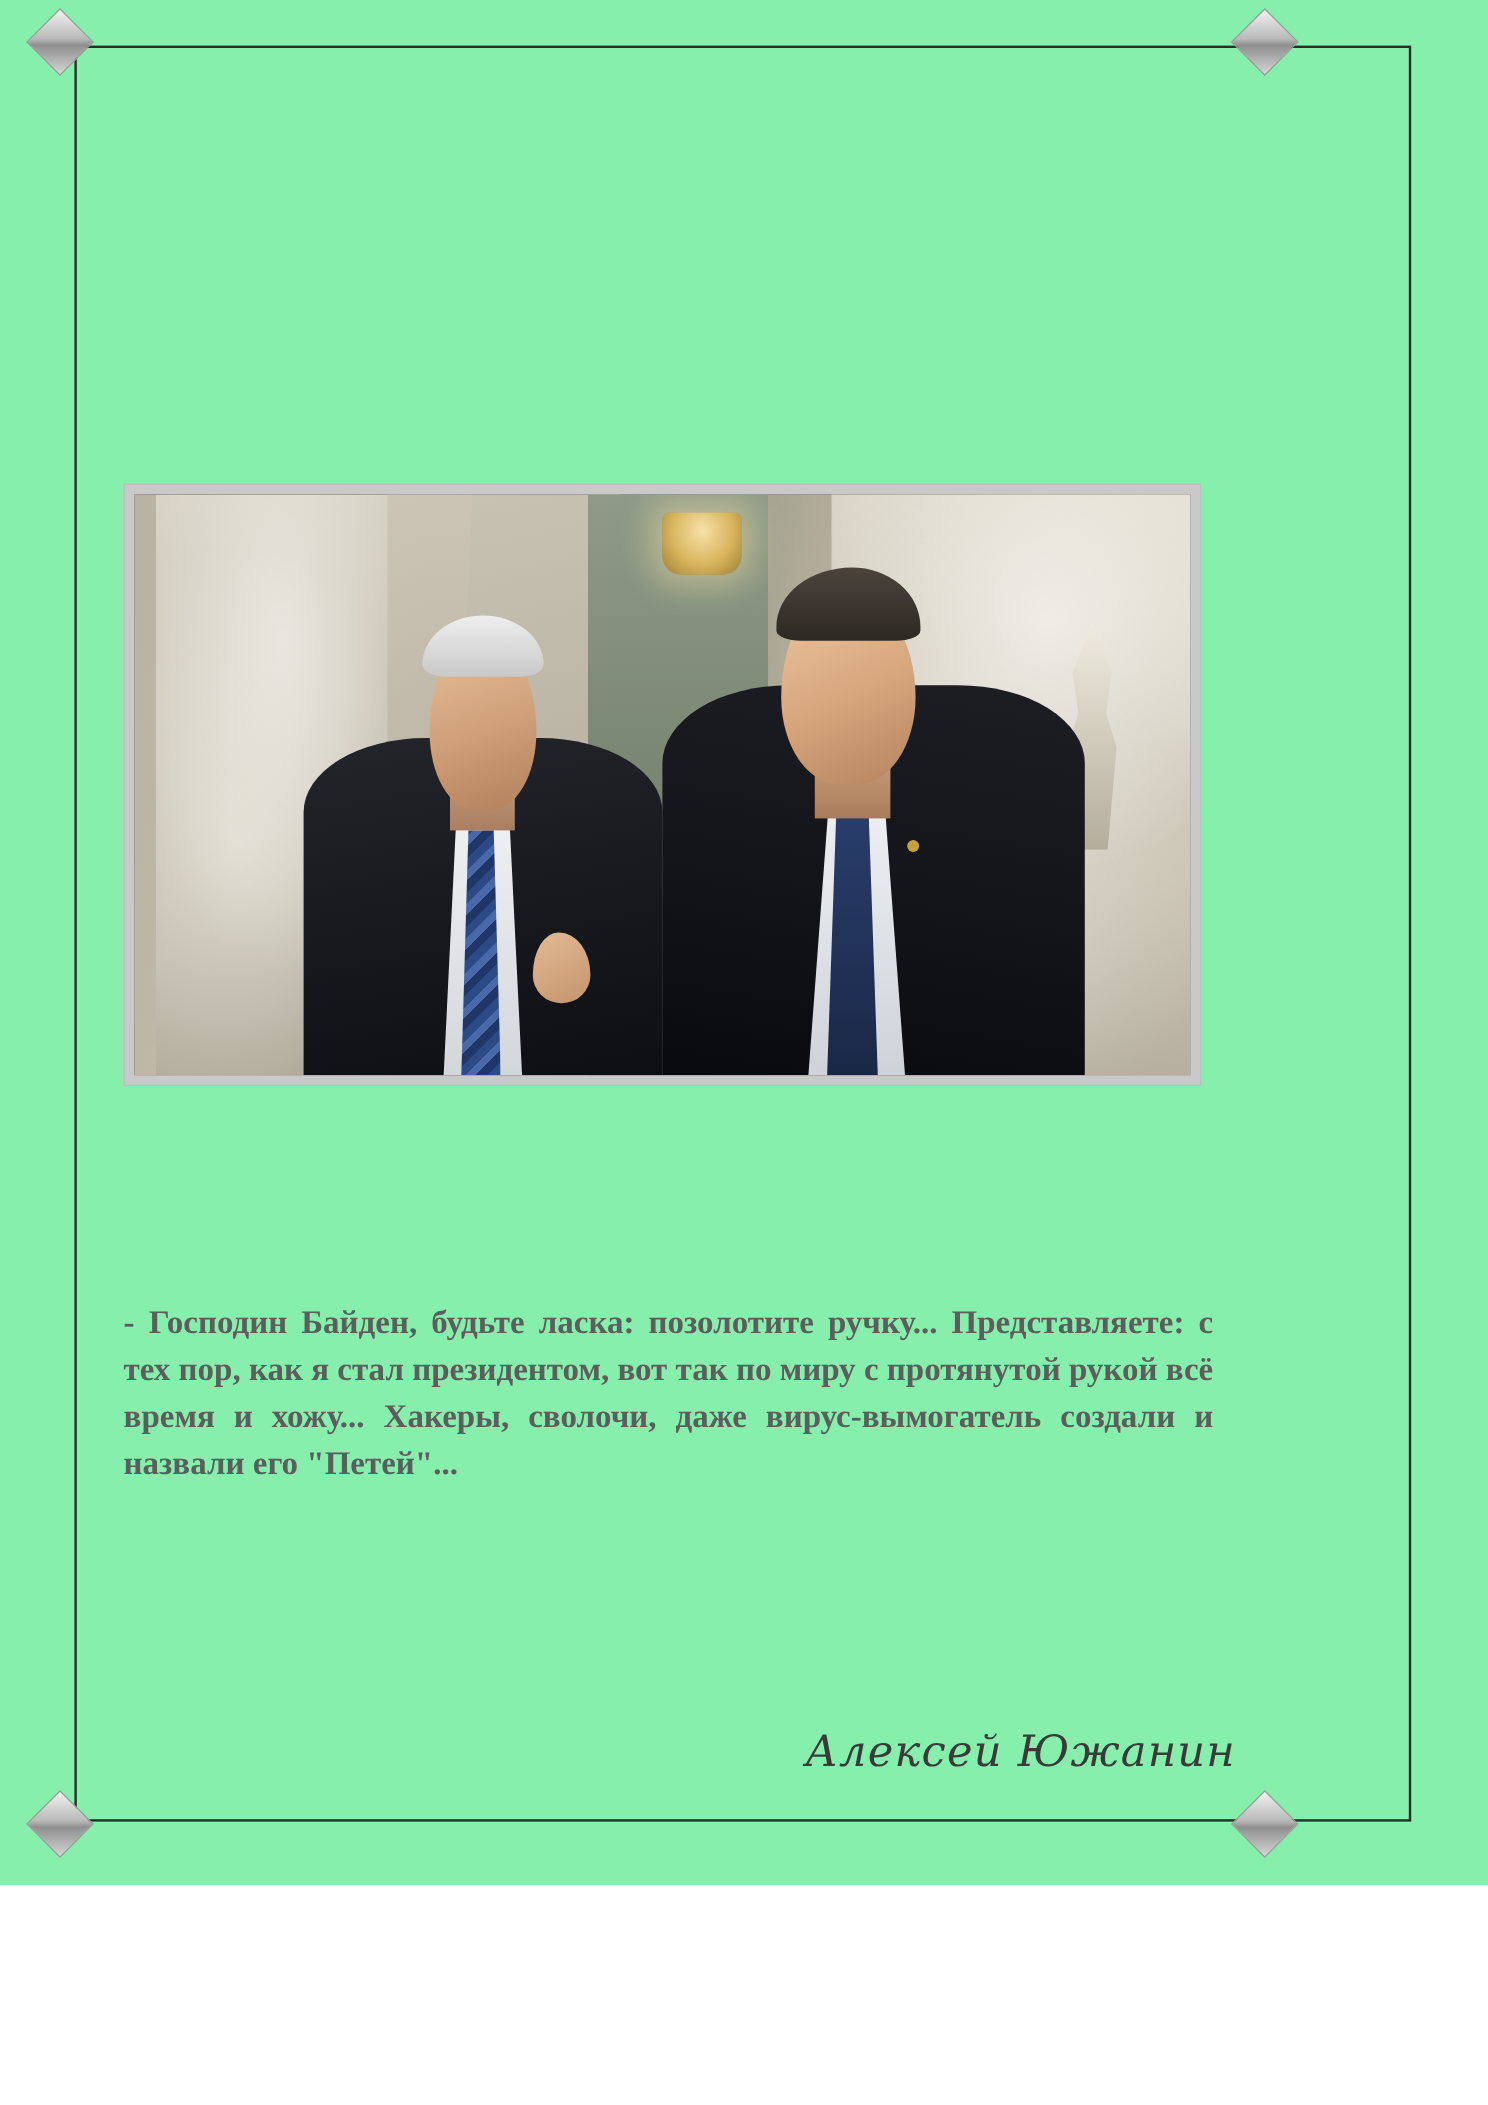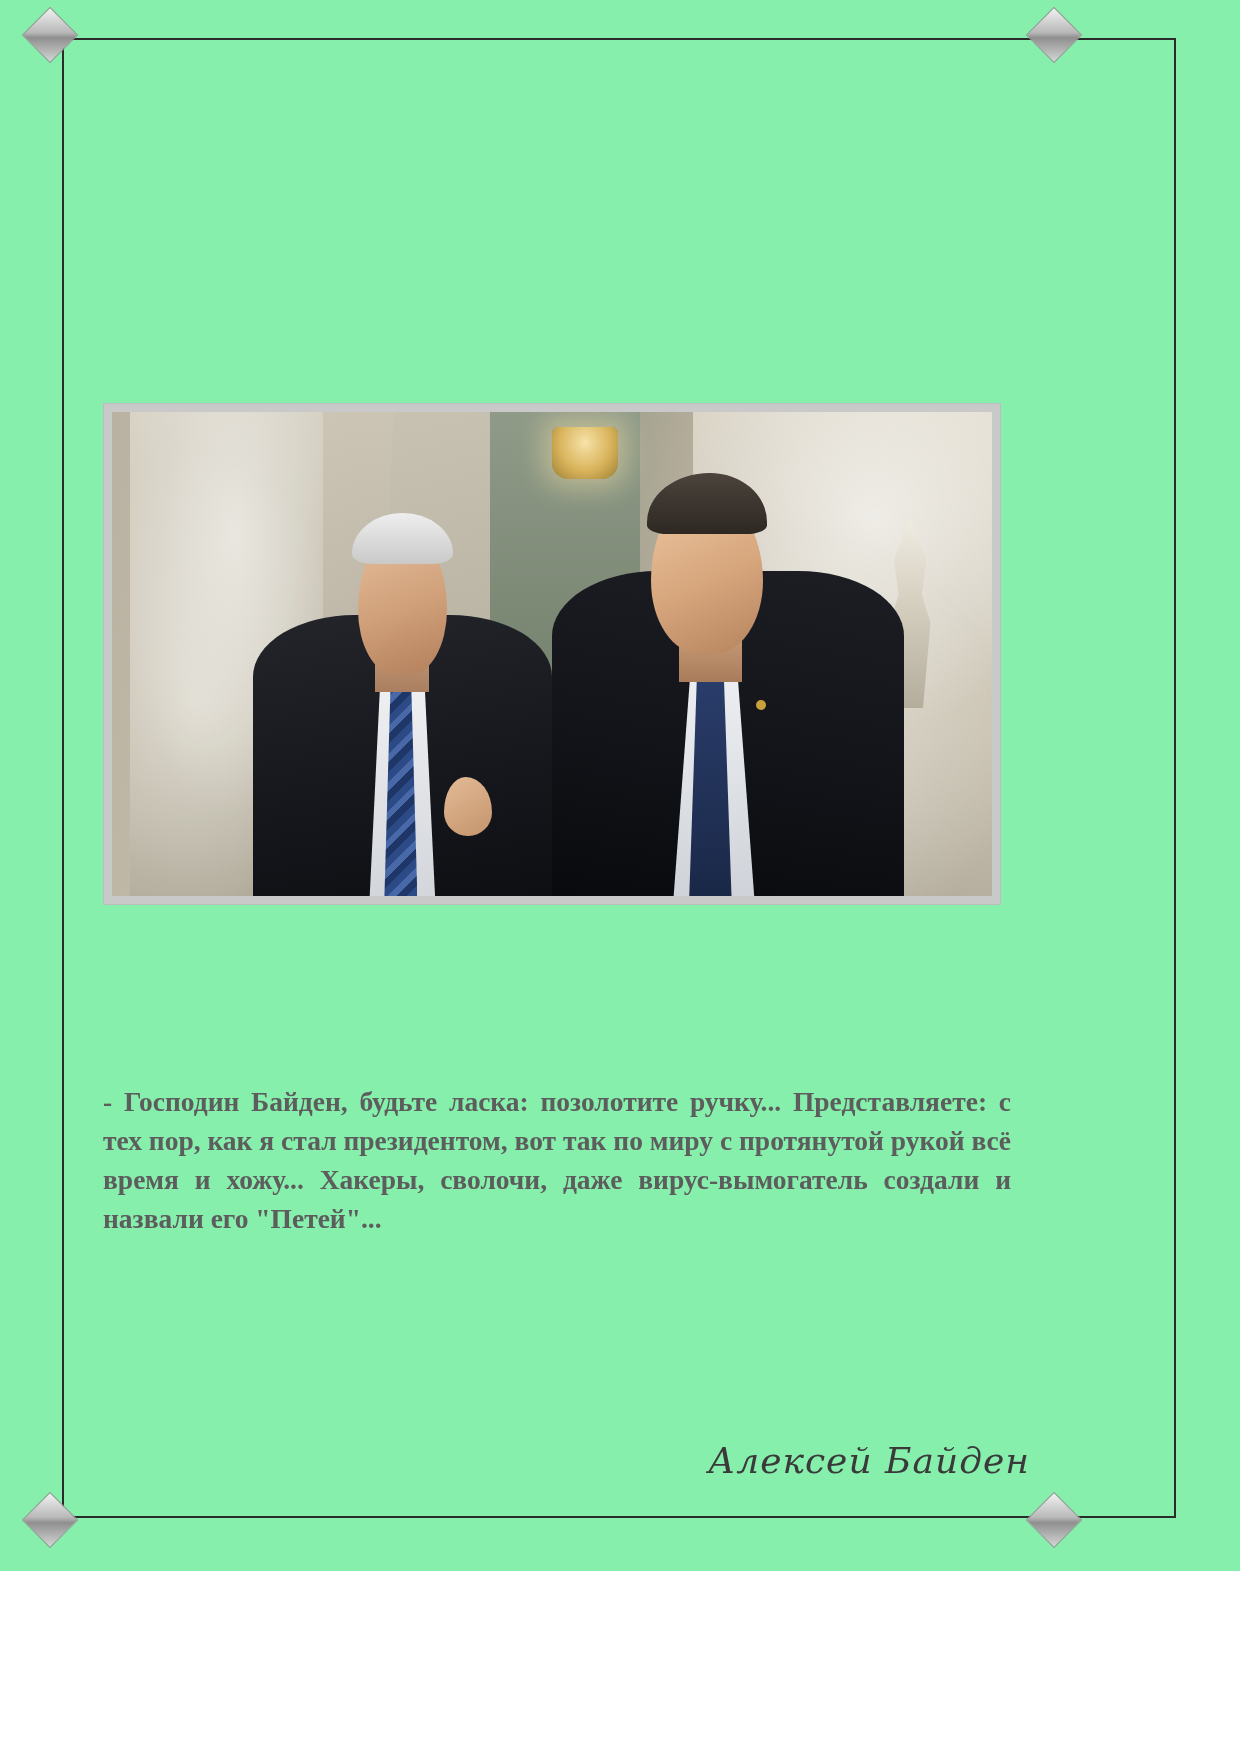--- a/index.html
+++ b/index.html
@@ -253,15 +253,15 @@
         <div class="fig-b-neck"></div>
         <div class="fig-b-head"></div>
         <div class="fig-b-hair"></div>
         <div class="fig-b-pin"></div>
       </div>
     </div>
   </div>
 
   <div class="caption">- Господин Байден, будьте ласка: позолотите ручку... Представляете: с тех пор, как я стал президентом, вот так по миру с протянутой рукой всё время и хожу... Хакеры, сволочи, даже вирус-вымогатель создали и назвали его "Петей"...</div>
 
-  <div class="signature">Алексей Байден</div>
+  <div class="signature">Алексей Южанин</div>
 
 </div>
 
 </body></html>

